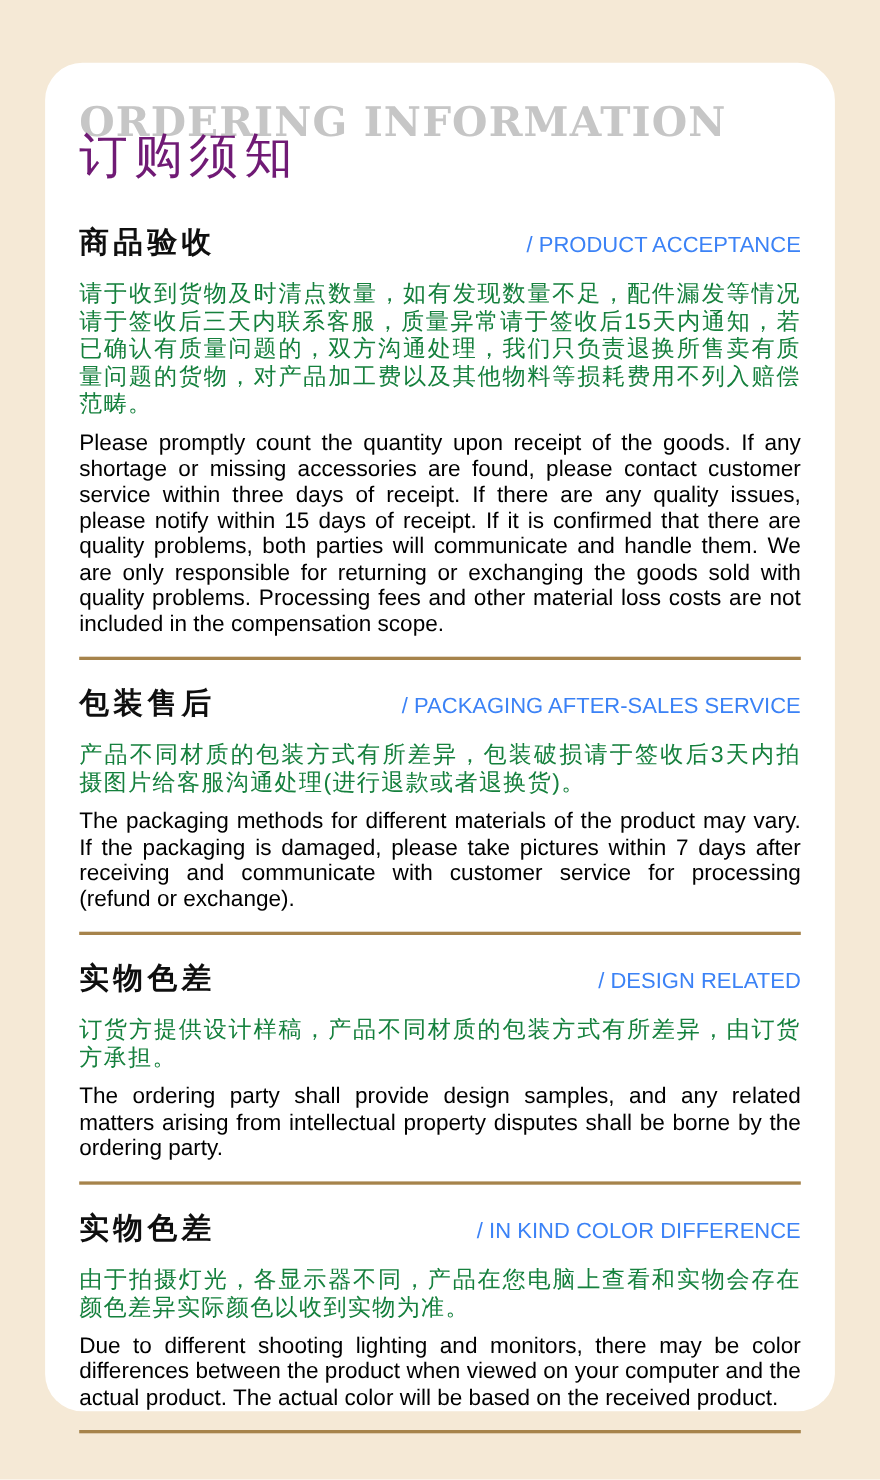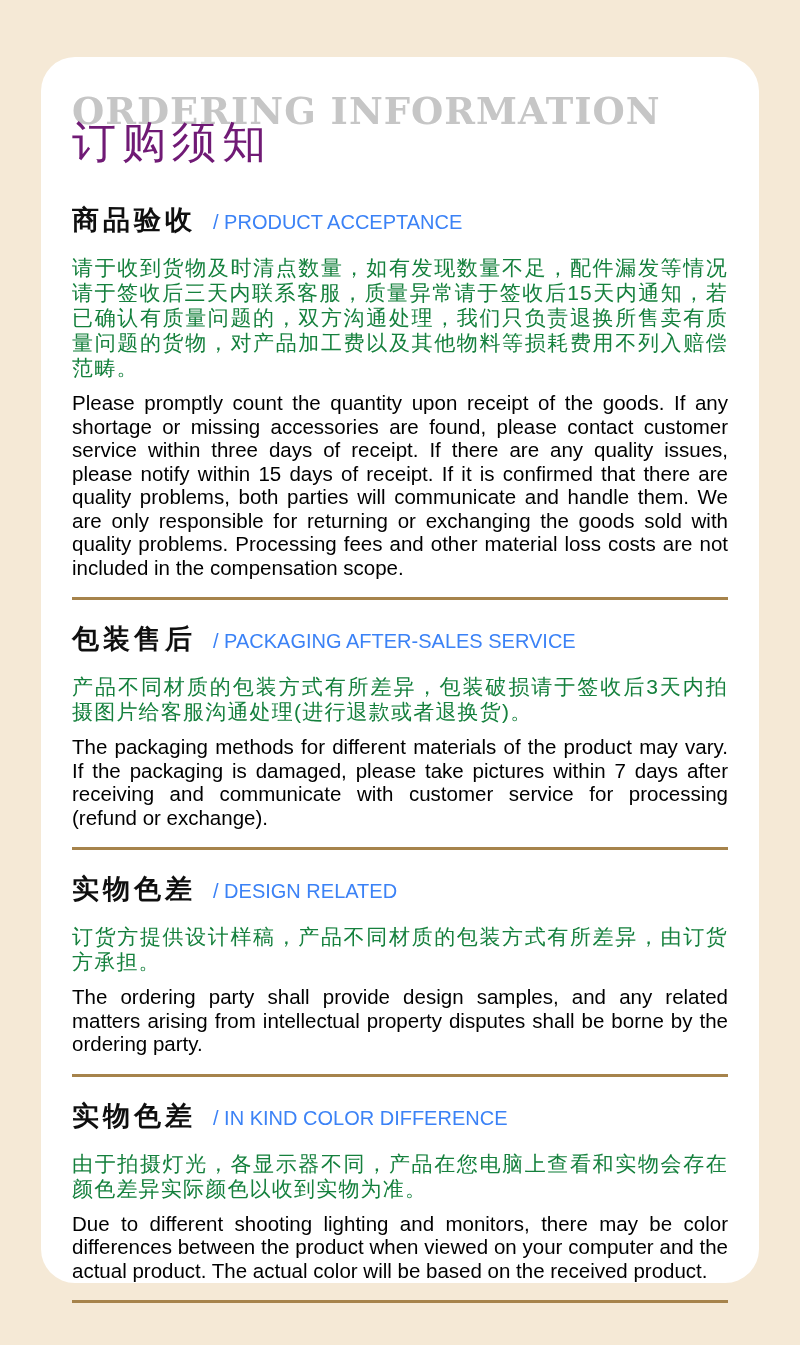--- a/index.html
+++ b/index.html
@@ -43,20 +43,21 @@
     color: #701a75;
     margin-top: -10px;
     position: relative;
     z-index: 2;
   }
   .section { margin-top: 0; }
   .section-heading {
     display: flex;
     align-items: baseline;
     margin-top: 21px;
+    justify-content: space-between;
   }
   .heading-zh {
     font-size: 27px;
     font-weight: bold;
     letter-spacing: 4px;
     color: #0f0f0f;
     white-space: nowrap;
   }
   .heading-en {
     font-size: 20px;

